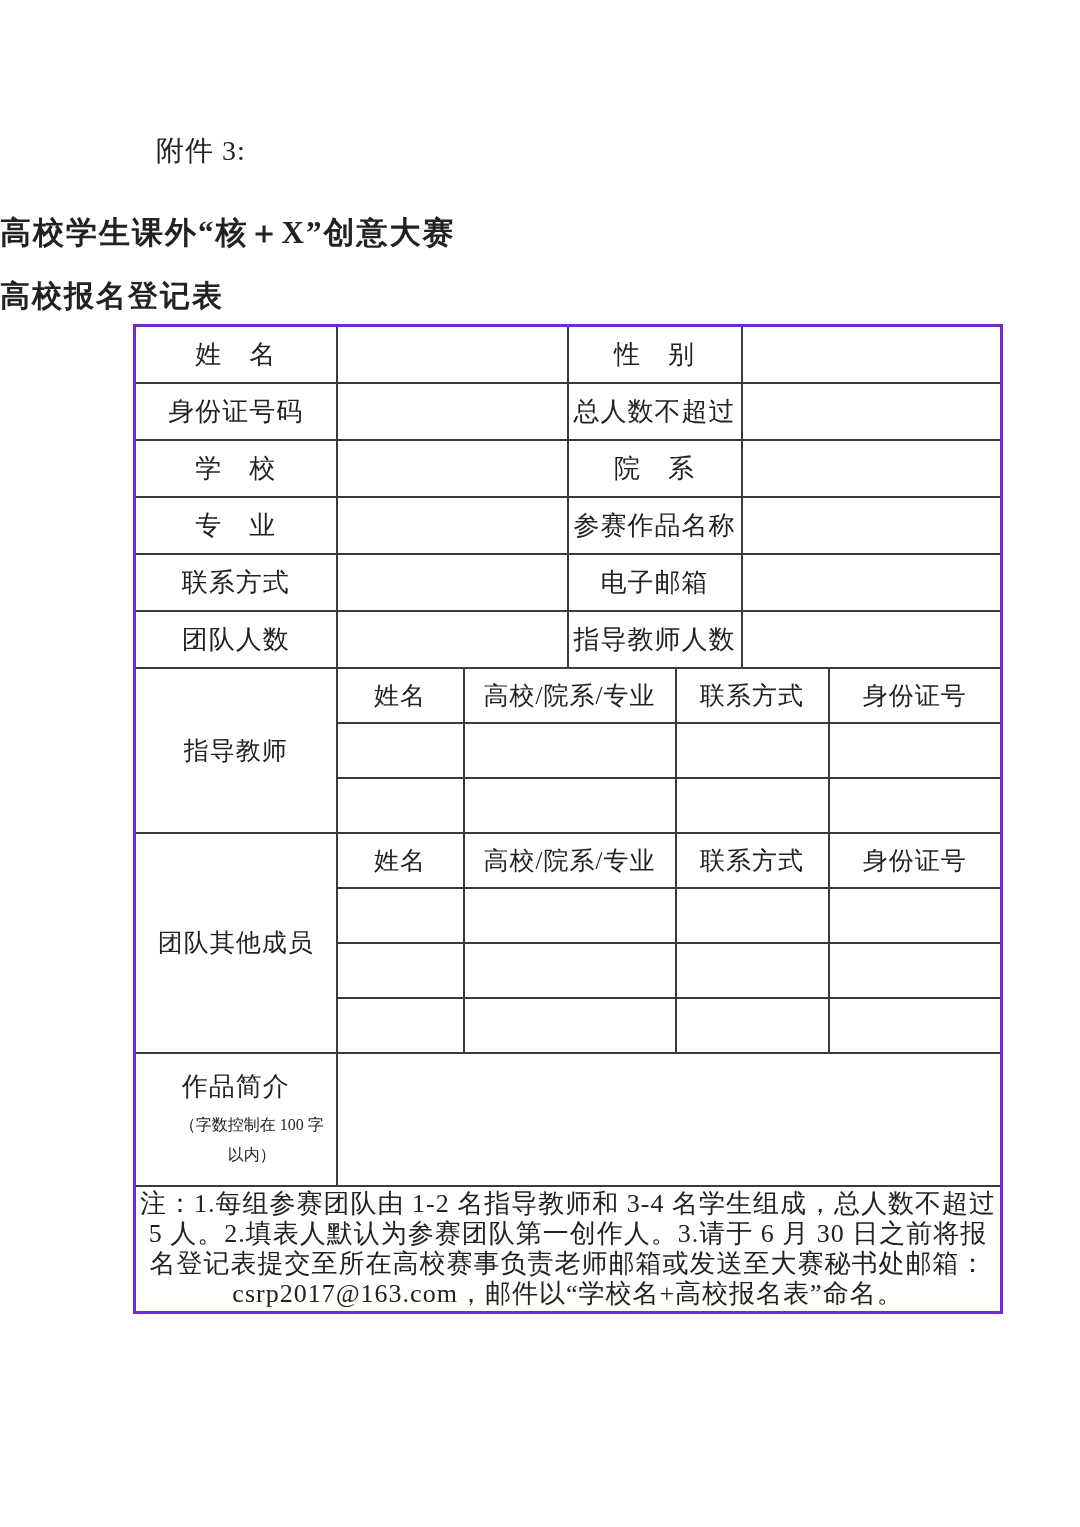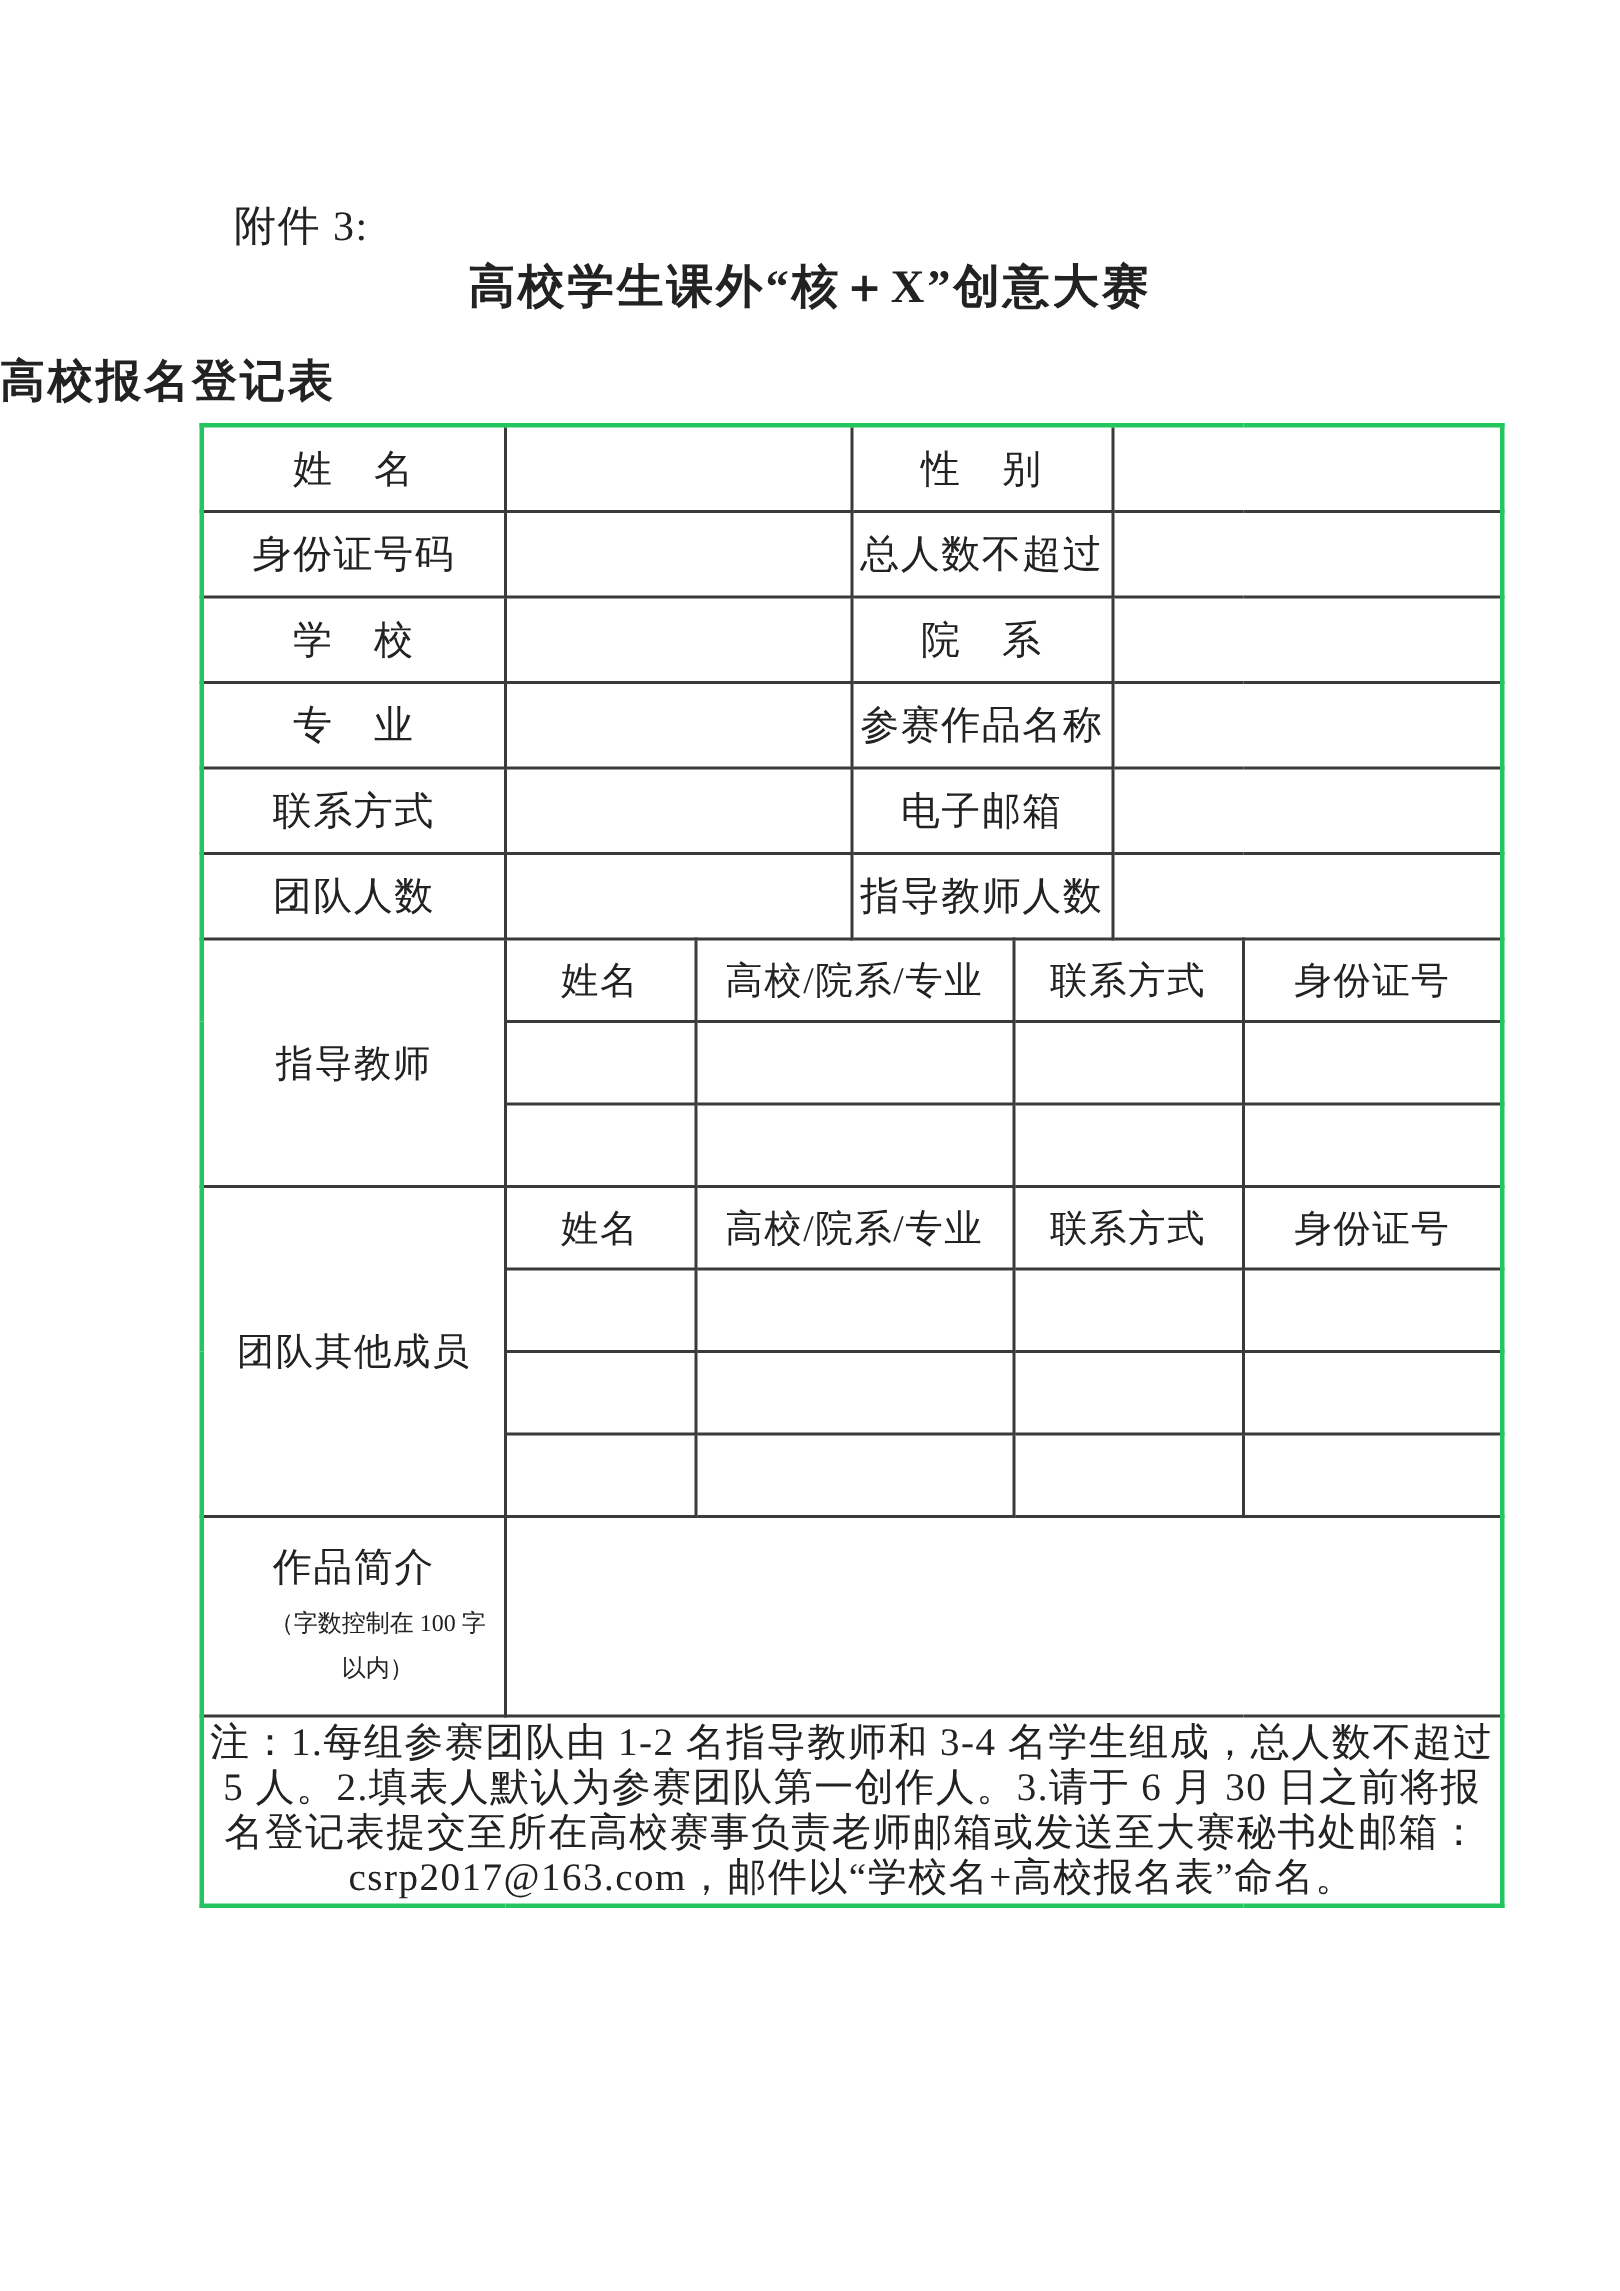--- a/index.html
+++ b/index.html
@@ -13,39 +13,39 @@
     overflow: hidden;
   }
   .doc { width: 1080px; }
 
   .attachment {
     margin: 132px 0 0 156px;
     font-size: 28px;
     letter-spacing: 1px;
   }
   .title {
-    text-align: center;
+    margin-top: 42px;
     font-size: 31px;
     font-weight: bold;
     letter-spacing: 2px;
   }
   .subtitle {
     margin-top: 22px;
     text-align: left;
     font-size: 30px;
     font-weight: bold;
     letter-spacing: 2px;
   }
 
   table.form {
     margin: 7px 0 0 133px;
     width: 867px;
     border-collapse: collapse;
     table-layout: fixed;
-    border: 3px solid #22c55e;
+    border: 3px solid #6d28d9;
   }
   table.form td {
     border: 2px solid #3a3a3a;
     text-align: center;
     vertical-align: middle;
     font-size: 26px;
     letter-spacing: 1px;
     padding: 2px 4px;
     overflow: hidden;
   }

